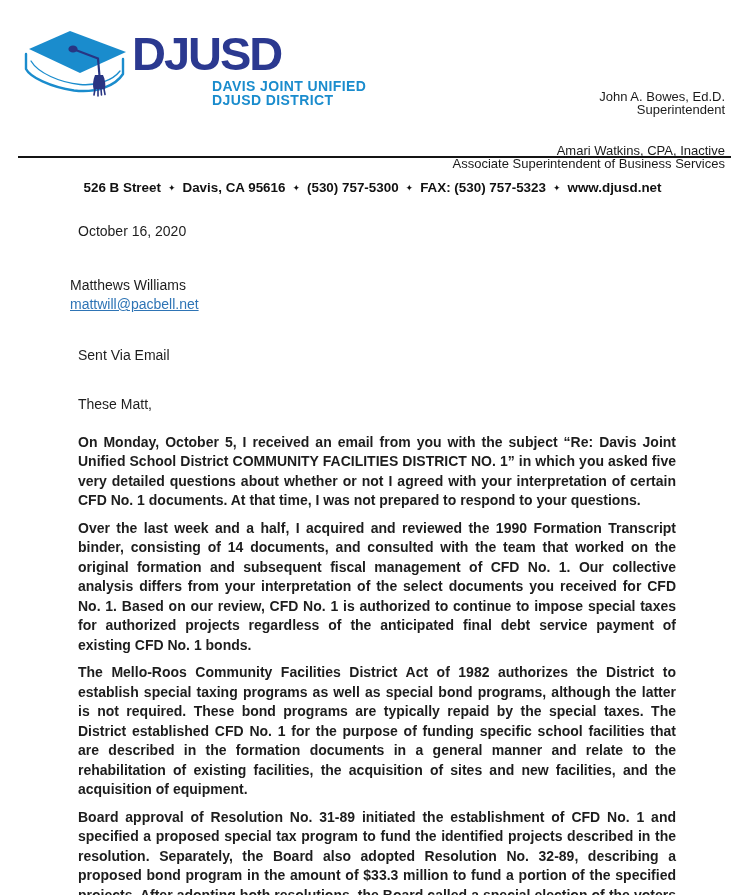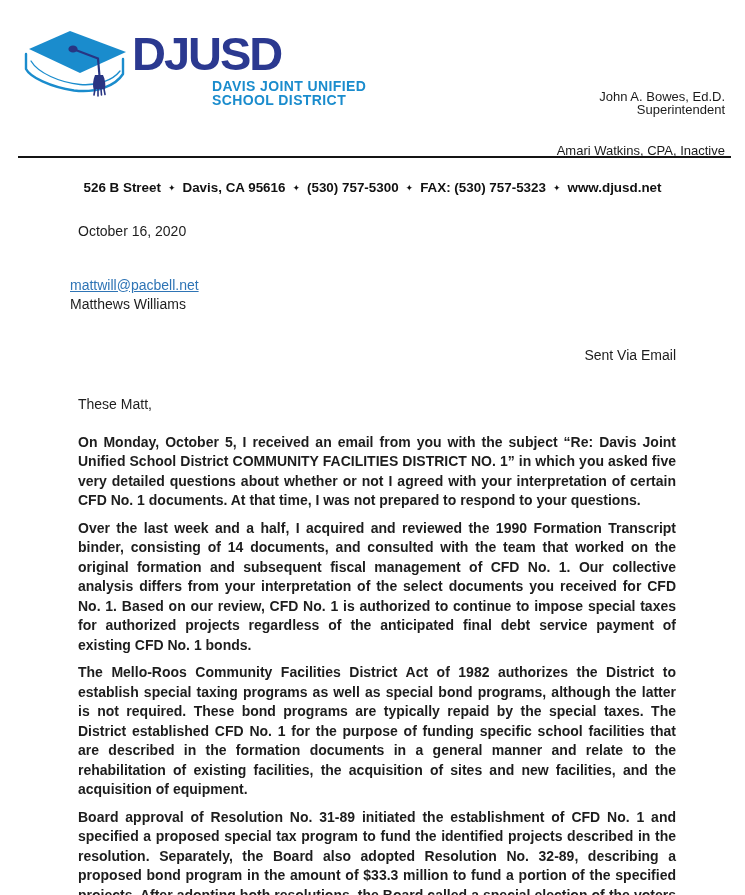--- a/index.html
+++ b/index.html
@@ -39,21 +39,21 @@
   .diamond{font-size:9px;vertical-align:1.5px;margin:0 7px;}
   
   .letter-body{
     position:absolute;left:70px;top:214px;width:614px;
     font-size:14px;line-height:19.5px;color:#1d1d1d;
   }
   .letter-body p{margin:8px;}
   .date{margin-bottom:34px !important;}
   .recipient{margin-bottom:31px;}
   .email{color:#2e74b5;text-decoration:underline;}
-  .sent-via{margin-bottom:30px !important;text-align:right;}
+  .sent-via{margin-bottom:30px !important;}
   .salutation{margin-bottom:18px !important;}
   .para{margin-bottom:6px !important;text-align:justify;font-weight:bold;}
 </style>
 </head>
 <body>
 
 <div class="page">
 
   <header>
 
@@ -67,48 +67,49 @@
       <path d="M51,21 L76,30.5 L77.5,48" fill="none" stroke="#283583" stroke-width="2.2" stroke-linecap="round"></path>
       <ellipse cx="51" cy="21" rx="4.6" ry="3.6" fill="#283583"></ellipse>
       <path d="M73,47 C71,52 70.5,57 71.5,61 L83,61 C84,57 83,51 81,47 Z" fill="#283583"></path>
       <path d="M73,61 L72,67 M76,61 L76,68 M79,61 L79.5,67 M82,61 L83,66.5" stroke="#283583" stroke-width="1.6" stroke-linecap="round"></path>
     </svg>
 
     <div class="wordmark">DJUSD</div>
 
     <div class="logo-subtitle">
       <div>DAVIS JOINT UNIFIED</div>
-      <div>SCHOOL DISTRICT</div>
+      <div>DJUSD DISTRICT</div>
     </div>
 
     <div class="officials">
       <div class="official">
         <div>John A. Bowes, Ed.D.</div>
         <div>Superintendent</div>
       </div>
       <div class="official">
         <div>Amari Watkins, CPA, Inactive</div>
+        <div>Associate Superintendent of Business Services</div>
       </div>
     </div>
 
     <div class="rule"></div>
 
     <div class="address-line">
       <span>526 B Street</span><span class="diamond">✦</span><span>Davis, CA 95616</span><span class="diamond">✦</span><span>(530) 757-5300</span><span class="diamond">✦</span><span>FAX: (530) 757-5323</span><span class="diamond">✦</span><span>www.djusd.net</span>
     </div>
 
   </header>
 
   <main class="letter-body">
 
     <p class="date">October 16, 2020</p>
 
     <div class="recipient">
+      <div>Matthews Williams</div>
       <div><a class="email" href="#">mattwill@pacbell.net</a></div>
-      <div>Matthews Williams</div>
     </div>
 
     <p class="sent-via">Sent Via Email</p>
 
     <p class="salutation">These Matt,</p>
 
     <p class="para">On Monday, October 5, I received an email from you with the subject “Re: Davis Joint Unified School District COMMUNITY FACILITIES DISTRICT NO. 1” in which you asked five very detailed questions about whether or not I agreed with your interpretation of certain CFD No. 1 documents. At that time, I was not prepared to respond to your questions.</p>
     <p class="para">Over the last week and a half, I acquired and reviewed the 1990 Formation Transcript binder, consisting of 14 documents, and consulted with the team that worked on the original formation and subsequent fiscal management of CFD No. 1. Our collective analysis differs from your interpretation of the select documents you received for CFD No. 1. Based on our review, CFD No. 1 is authorized to continue to impose special taxes for authorized projects regardless of the anticipated final debt service payment of existing CFD No. 1 bonds.</p>
     <p class="para">The Mello-Roos Community Facilities District Act of 1982 authorizes the District to establish special taxing programs as well as special bond programs, although the latter is not required. These bond programs are typically repaid by the special taxes. The District established CFD No. 1 for the purpose of funding specific school facilities that are described in the formation documents in a general manner and relate to the rehabilitation of existing facilities, the acquisition of sites and new facilities, and the acquisition of equipment.</p>
     <p class="para">Board approval of Resolution No. 31-89 initiated the establishment of CFD No. 1 and specified a proposed special tax program to fund the identified projects described in the resolution. Separately, the Board also adopted Resolution No. 32-89, describing a proposed bond program in the amount of $33.3 million to fund a portion of the specified projects. After adopting both resolutions, the Board called a special election of the voters within the boundaries of CFD No. 1. The ballot for the election sought voter approval of both the special tax within CFD No. 1 as well as voter approval of the proposed bonds, which passed with the required 66 2/3% voter approval.</p>

